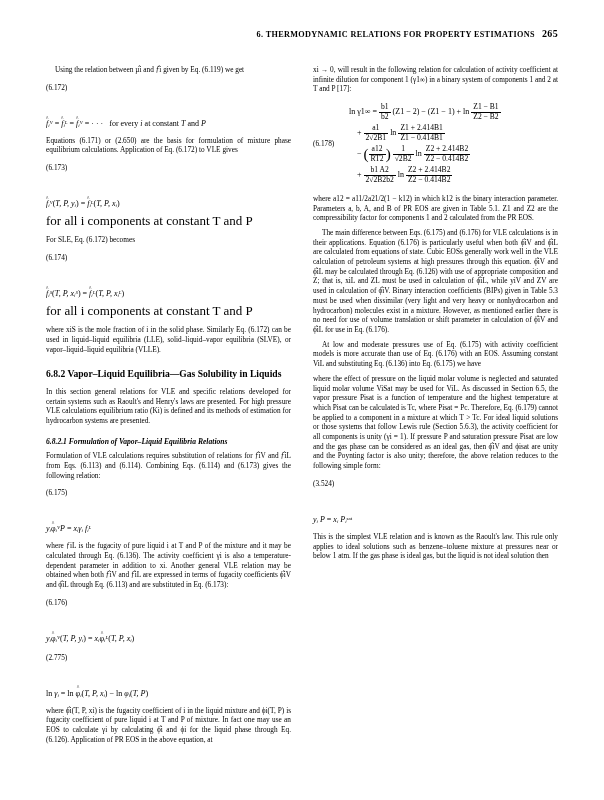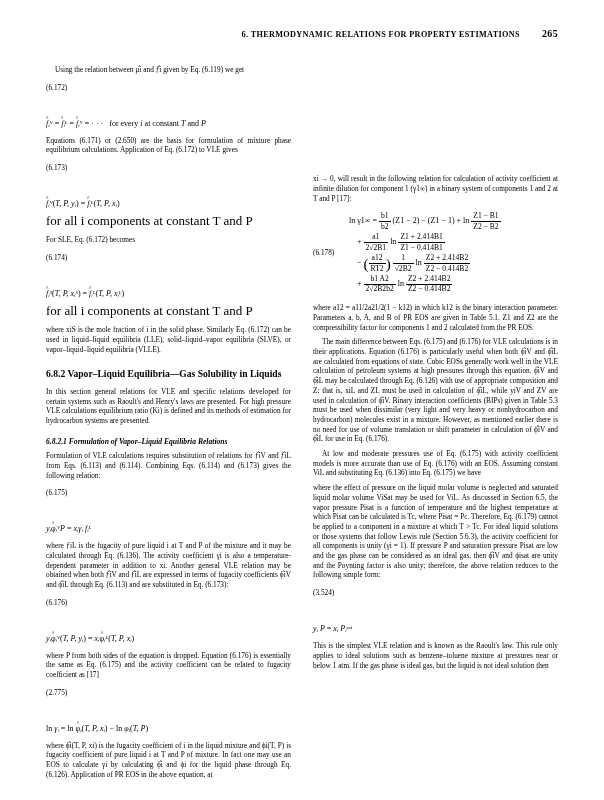--- a/index.html
+++ b/index.html
@@ -24,26 +24,26 @@
   .running-head {
     text-align: right;
     font-size: 8.2px;
     font-weight: bold;
     letter-spacing: 0.35px;
     margin-bottom: 26px;
     white-space: nowrap;
   }
   .running-head .pagenum {
     font-size: 10px;
-    margin-left: 22px;
+    margin-left: 7px;
   }
   .cols {
     display: flex;
     gap: 22px;
-    align-items: center;
+    align-items: flex-start;
   }
   .col {
     width: 245px;
     font-size: 7.3px;
     line-height: 1.33;
     text-align: justify;
   }
   p {
     margin: 0 0 5px 0;
     text-indent: 0;
@@ -230,21 +230,20 @@
 
       <p>where ƒiL is the fugacity of pure liquid i at T and P of the mixture and it may be calculated through Eq. (6.136). The activity coefficient γi is also a temperature-dependent parameter in addition to xi. Another general VLE relation may be obtained when both ƒ̂iV and ƒ̂iL are expressed in terms of fugacity coefficients ϕ̂iV and ϕ̂iL through Eq. (6.113) and are substituted in Eq. (6.173):</p>
 
       <div class="eq">
         <div class="eq-num">(6.176)</div>
         <div class="eq-body">
           <i>y<sub>i</sub></i><span class="hat">φ</span><sub class="it">i</sub><sup class="it">V</sup>(<i>T, P, y<sub>i</sub></i>) = <i>x<sub>i</sub></i><span class="hat">φ</span><sub class="it">i</sub><sup class="it">L</sup>(<i>T, P, x<sub>i</sub></i>)
         </div>
       </div>
 
-      <p>where P from both sides of the equation is dropped. Equation (6.176) is essentially the same as Eq. (6.175) and the activity coefficient can be related to fugacity coefficient as [17]</p>
 
       <div class="eq">
         <div class="eq-num">(2.775)</div>
         <div class="eq-body">
           ln <i>γ<sub>i</sub></i> = ln <span class="hat">φ</span><sub class="it">i</sub>(<i>T, P, x<sub>i</sub></i>) − ln <i>φ<sub>i</sub></i>(<i>T, P</i>)
         </div>
       </div>
 
       <p>where ϕ̂i(T, P, xi) is the fugacity coefficient of i in the liquid mixture and ϕi(T, P) is fugacity coefficient of pure liquid i at T and P of mixture. In fact one may use an EOS to calculate γi by calculating ϕ̂i and ϕi for the liquid phase through Eq. (6.126). Application of PR EOS in the above equation, at</p>
 

